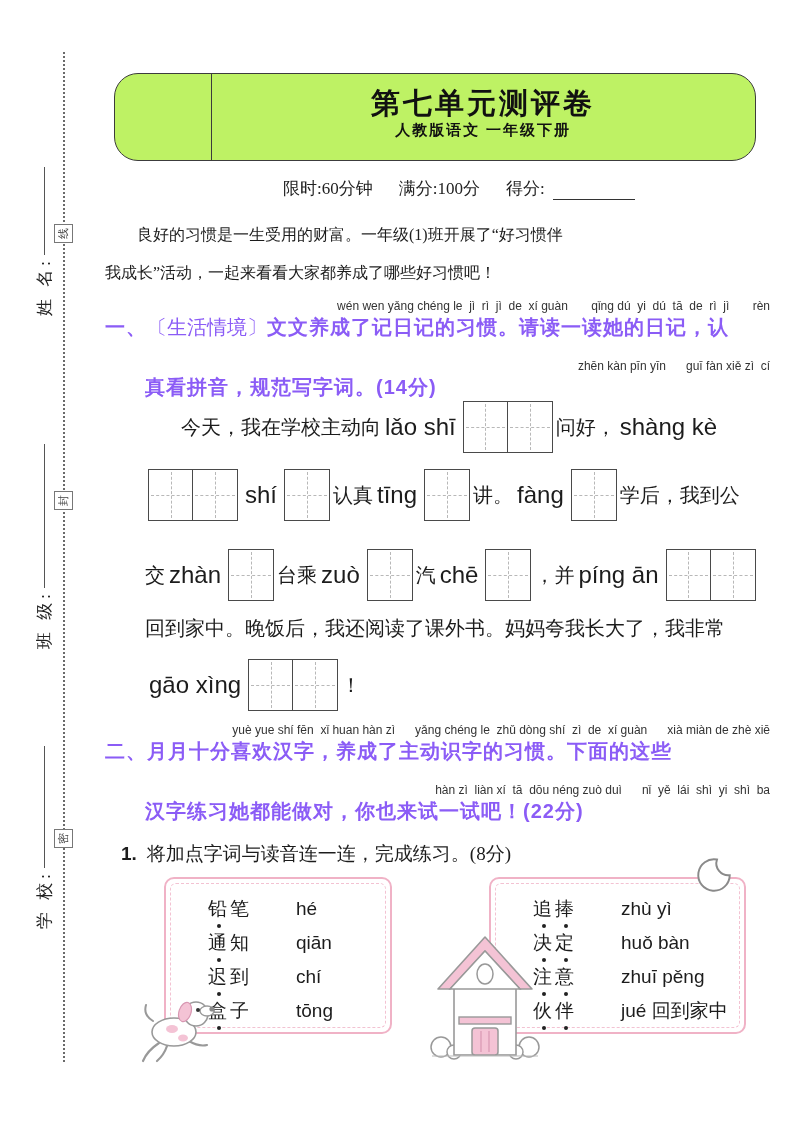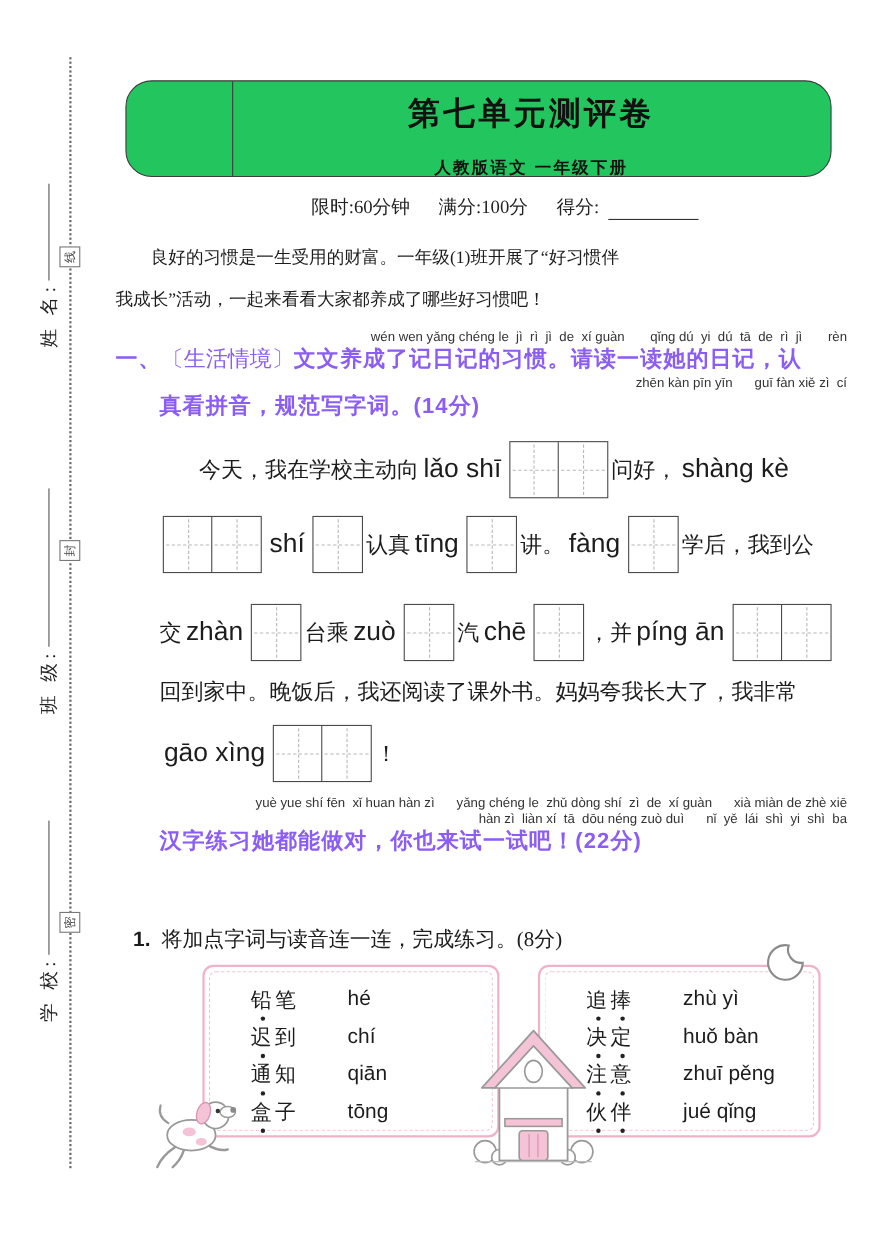--- a/index.html
+++ b/index.html
@@ -15,46 +15,46 @@
   .seal-char { position:absolute; left:54px; width:19px; height:19px; background:#fff;
     border:1px solid #777; display:flex; align-items:center; justify-content:center;
     font-size:11px; color:#444; transform:rotate(-90deg); z-index:2; }
   .margin-group { position:absolute; display:flex; align-items:center; height:22px;
     transform:rotate(-90deg); white-space:nowrap; }
   .margin-text { font-size:17px; color:#222; letter-spacing:4px; }
   .margin-blank { display:inline-block; height:1px; border-bottom:1.3px solid #555;
     margin-left:2px; }
   
   .titlebox { position:absolute; left:114px; top:73px; width:642px; height:88px;
-    border:1.6px solid #3c3c3c; border-radius:24px; background:#22c55e; }
+    border:1.6px solid #3c3c3c; border-radius:24px; background:#bef264; }
   .tb-divider { position:absolute; left:96px; top:0; bottom:0; width:1.2px; background:#3c3c3c; }
   .tb-title { position:absolute; left:96px; right:0; top:10px; text-align:center;
     font-family:"Liberation Sans","DejaVu Sans",sans-serif; font-weight:bold;
     font-size:29px; letter-spacing:3px; color:#111; }
-  .tb-sub { position:absolute; left:96px; right:0; top:69px; text-align:center;
-    font-family:Liberation Sans, sans-serif; font-weight:bold;
+  .tb-sub { position:absolute; left:96px; right:0; top:47px; text-align:center;
+    font-family:Liberation Serif, serif; font-weight:bold;
     font-size:15px; letter-spacing:2px; color:#111; }
   
   .meta-row { position:absolute; left:283px; top:177px; display:flex; align-items:flex-end;
     gap:26px; font-size:17px; color:#222; }
   .score-blank { display:inline-block; width:82px; border-bottom:1.2px solid #333;
     height:18px; margin-left:-18px; }
   
   .intro { position:absolute; left:105px; top:216px; width:662px; font-size:16px;
     line-height:38px; color:#1c1c1c; }
   .intro .l1 { text-indent:2em; }
   
   .sec { position:absolute; left:105px; width:665px; }
   .sec-pinyin { font-family:"Liberation Sans","DejaVu Sans",sans-serif; font-size:12px;
     color:#333; white-space:pre; line-height:14px;text-align:right; }
   .sec-text { font-family:"Liberation Sans","DejaVu Sans",sans-serif; font-weight:bold;
     font-size:20px; color:#8b5cf6; letter-spacing:1px; line-height:28px; }
   .sec-tag { font-family:"Liberation Serif","DejaVu Serif",serif; font-weight:normal;
     letter-spacing:0; }
-  .sec .second { margin-left:40px; margin-top:0; }
+  .sec .second { margin-left:40px; margin-top:18px; }
   
   .diary { position:absolute; left:145px; top:398px; width:618px; }
   .diary-line { display:flex; align-items:center; font-size:20px; color:#1c1c1c; }
   .diary-line .kai { white-space:nowrap; }
   .py { font-family:"Liberation Sans","DejaVu Sans",sans-serif; font-size:24px;
     padding:0 4px; white-space:nowrap; }
   .dl0 { padding-left:36px; min-height:58px; margin-bottom:10px; }
   .dl1 { min-height:58px; margin-bottom:22px; }
   .dl2 { min-height:58px; margin-bottom:8px; }
   .dl3 { min-height:32px; margin-bottom:12px; }
@@ -68,21 +68,21 @@
     border-top:1px dashed #b8b8b8; }
   
   .question { position:absolute; left:121px; top:841px; font-size:19px; color:#1c1c1c; }
   .q-num { font-family:"Liberation Sans","DejaVu Sans",sans-serif; font-weight:bold;
     margin-right:10px; }
   
   .match-box { position:absolute; top:877px; height:157px; background:#fff;
     border:2px solid #f0b2c6; border-radius:10px; z-index:1; }
   .match-box::before { content:""; position:absolute; inset:4px;
     border:1.5px dashed #f3c2d2; border-radius:6px; pointer-events:none; }
-  .box-left  { left:184px; width:270px; }
+  .box-left  { left:164px; width:228px; }
   .box-right { left:489px; width:257px; }
   .match-rows { position:relative; padding:13px 0 0 42px; }
   .match-row { display:flex; align-items:center; height:34px; }
   .mword { width:88px; font-size:19px; color:#1c1c1c; letter-spacing:3px; }
   .ch { position:relative; display:inline-block; }
   .ch.dotted::after { content:""; position:absolute; left:42%; bottom:-6px; width:4px;
     height:4px; border-radius:50%; background:#222; }
   .mpy { font-family:"Liberation Sans","DejaVu Sans",sans-serif; font-size:19px;
     color:#1c1c1c; }
   
@@ -210,45 +210,46 @@
         <span class="tgrid">
           <span class="tcell"></span>
           <span class="tcell"></span>
         </span>
         <span class="kai">！</span>
       </div>
     </div>
 
   <div class="sec" style="top:723px">
     <div class="sec-pinyin" style="margin-left:46px">yuè yue shí fēn  xǐ huan hàn zì      yǎng chéng le  zhǔ dòng shí  zì  de  xí guàn      xià miàn de zhè xiē</div>
+    <div class="sec-text"><span>二、</span><span>月月十分喜欢汉字，养成了主动识字的习惯。下面的这些</span></div>
     <div class="second">
       <div class="sec-pinyin">hàn zì  liàn xí  tā  dōu néng zuò duì      nǐ  yě  lái  shì  yi  shì  ba</div>
       <div class="sec-text">汉字练习她都能做对，你也来试一试吧！(22分)</div>
     </div>
   </div>
 
   <div class="question">
     <span class="q-num">1.</span><span>将加点字词与读音连一连，完成练习。(8分)</span>
   </div>
 
   <div class="match-box box-left">
     <div class="match-rows" id="match-left">
         <div class="match-row">
           <span class="mword"><span class="ch dotted">铅</span><span class="ch">笔</span></span>
           <span class="mpy">hé</span>
         </div>
         <div class="match-row">
+          <span class="mword"><span class="ch dotted">通</span><span class="ch">知</span></span>
+          <span class="mpy">qiān</span>
+        </div>
+        <div class="match-row">
           <span class="mword"><span class="ch dotted">迟</span><span class="ch">到</span></span>
           <span class="mpy">chí</span>
         </div>
         <div class="match-row">
-          <span class="mword"><span class="ch dotted">通</span><span class="ch">知</span></span>
-          <span class="mpy">qiān</span>
-        </div>
-        <div class="match-row">
           <span class="mword"><span class="ch dotted">盒</span><span class="ch">子</span></span>
           <span class="mpy">tōng</span>
         </div>
       </div>
   </div>
   <div class="match-box box-right">
     <div class="match-rows" id="match-right">
         <div class="match-row">
           <span class="mword"><span class="ch dotted">追</span><span class="ch dotted">捧</span></span>
           <span class="mpy">zhù yì</span>
@@ -256,21 +257,21 @@
         <div class="match-row">
           <span class="mword"><span class="ch dotted">决</span><span class="ch dotted">定</span></span>
           <span class="mpy">huǒ bàn</span>
         </div>
         <div class="match-row">
           <span class="mword"><span class="ch dotted">注</span><span class="ch dotted">意</span></span>
           <span class="mpy">zhuī pěng</span>
         </div>
         <div class="match-row">
           <span class="mword"><span class="ch dotted">伙</span><span class="ch dotted">伴</span></span>
-          <span class="mpy">jué qǐng</span>
+          <span class="mpy">jué 回到家中</span>
         </div>
       </div>
   </div>
 
   <svg class="deco deco-dog" width="90" height="90" viewBox="0 0 90 90">
     <path d="M22 40 Q12 34 15 24" fill="none" stroke="#999" stroke-width="2" stroke-linecap="round"></path>
     <path d="M28 62 Q16 70 12 80" fill="none" stroke="#999" stroke-width="2.2" stroke-linecap="round"></path>
     <path d="M36 65 Q33 74 26 80" fill="none" stroke="#999" stroke-width="2.2" stroke-linecap="round"></path>
     <path d="M58 60 Q68 66 76 64" fill="none" stroke="#999" stroke-width="2.2" stroke-linecap="round"></path>
     <ellipse cx="43" cy="51" rx="22" ry="14" fill="#fff" stroke="#999" stroke-width="1.6"></ellipse>

